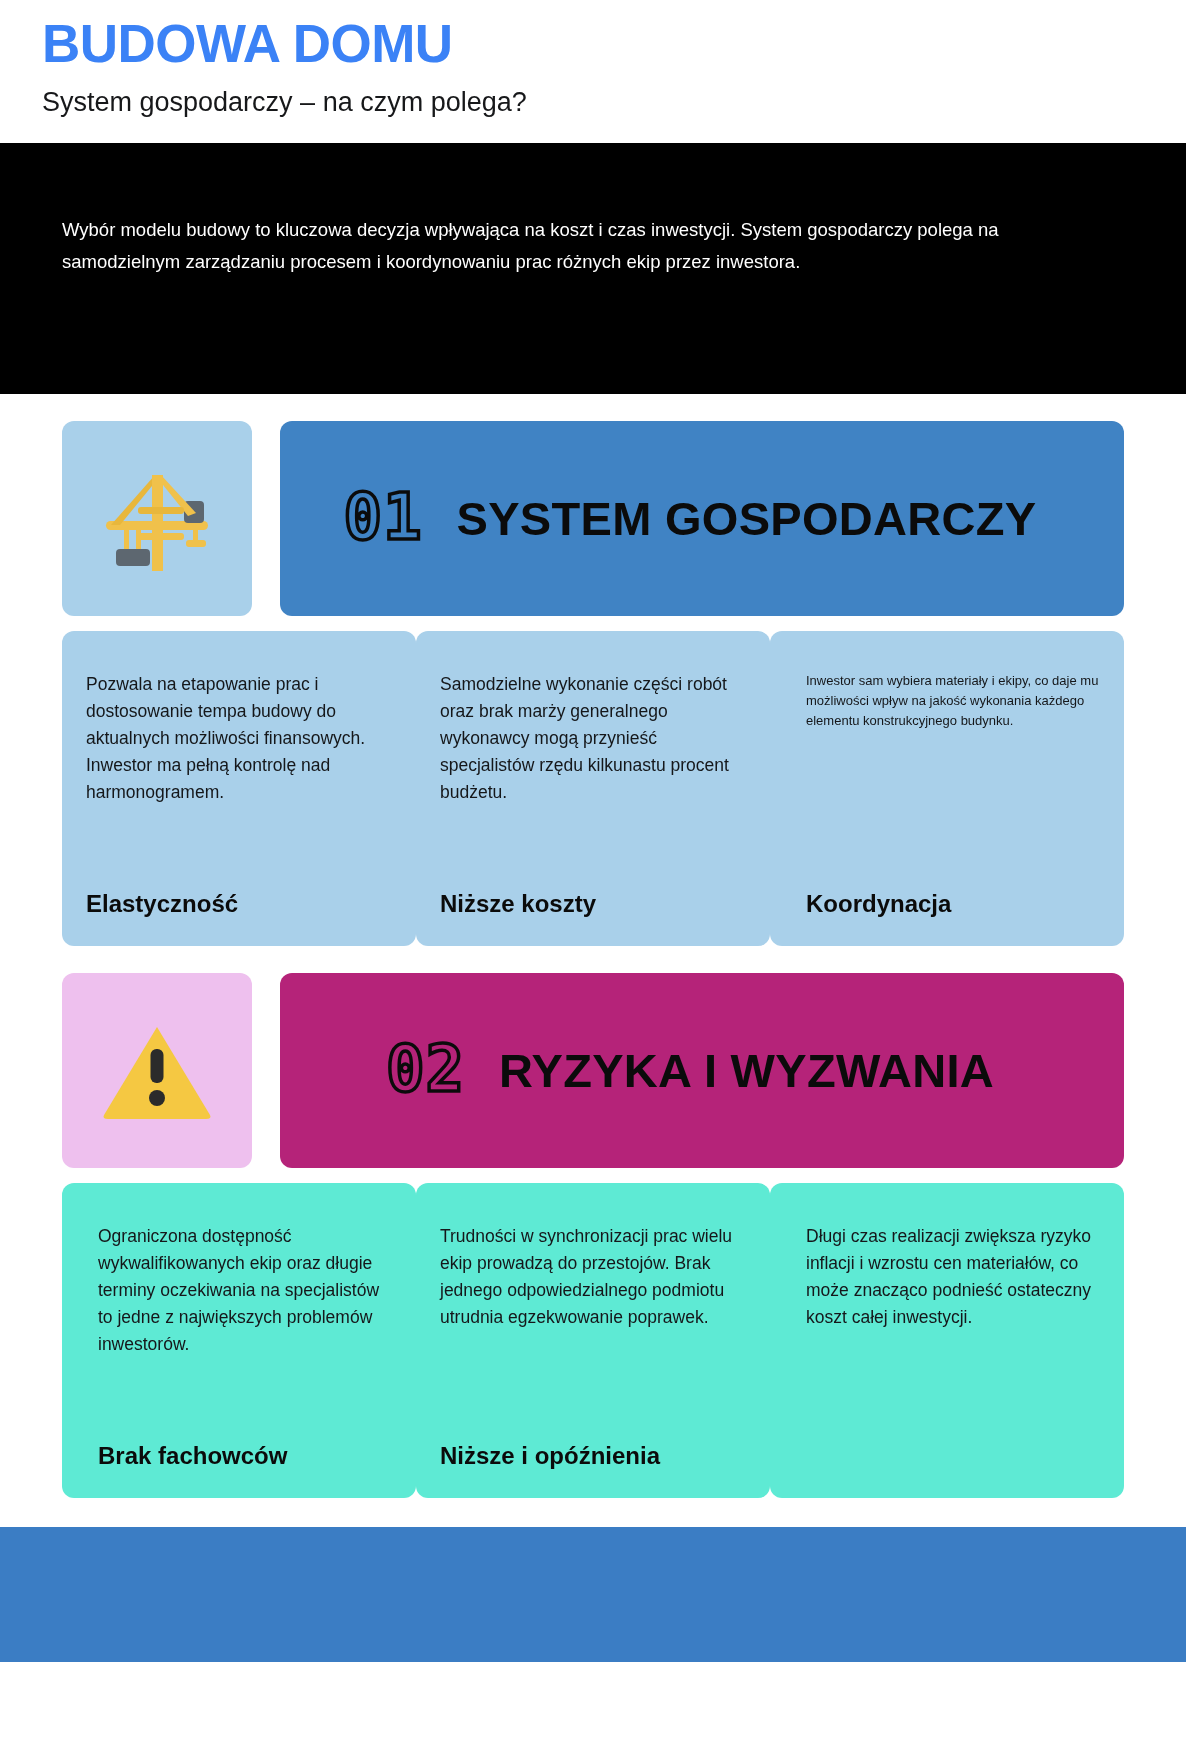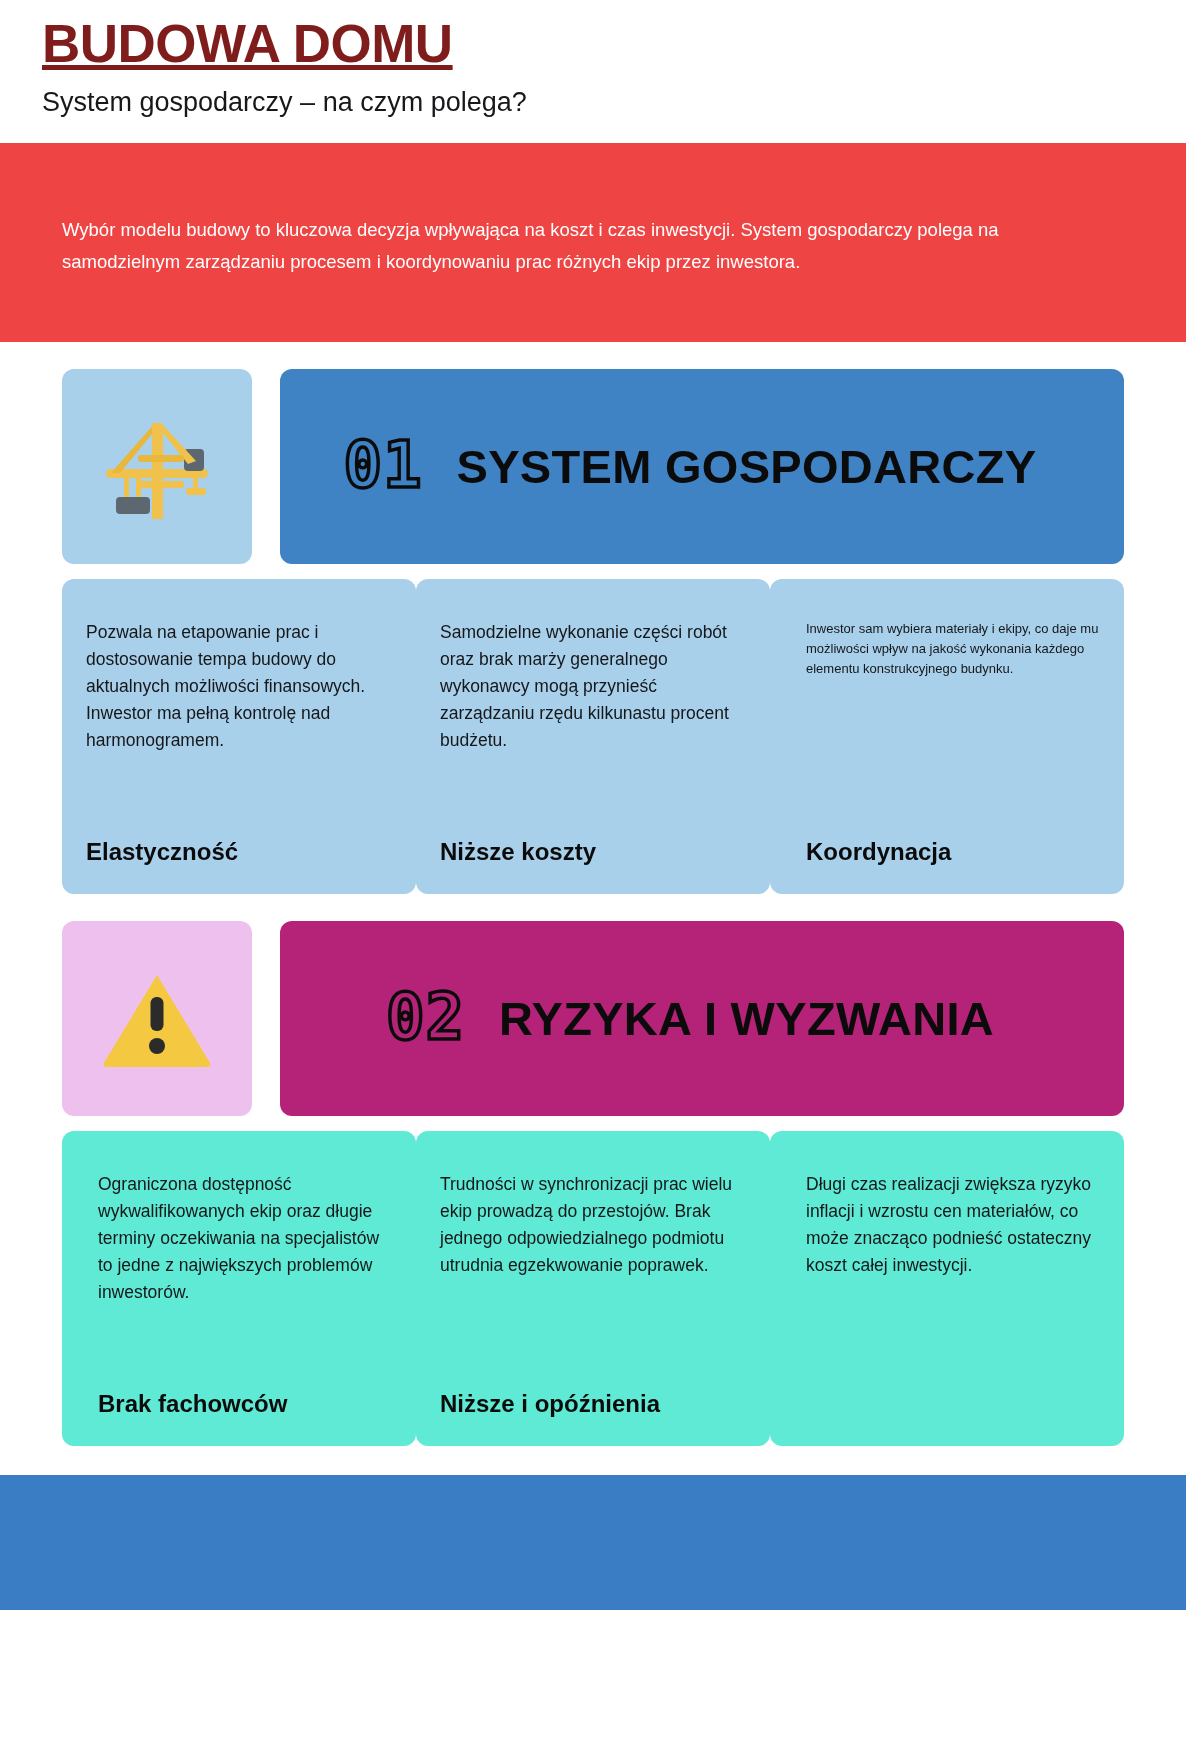--- a/index.html
+++ b/index.html
@@ -19,39 +19,38 @@
   }
 
   
   .header {
     padding: 14px 0 0 42px;
   }
   .main-title {
     font-size: 53px;
     font-weight: 700;
     letter-spacing: -0.5px;
-    color: #7f1d1d;
+    color: #3b82f6;
     line-height: 1.12;
     white-space: nowrap;
-    text-decoration: underline;
   }
   .sub-title {
     font-size: 27px;
     font-weight: 400;
     color: #17181a;
     margin-top: 12px;
     line-height: 1.3;
   }
 
   
   .intro-band {
     margin-top: 23px;
     width: 1186px;
-    height: 199px;
-    background: #ef4444;
+    height: 251px;
+    background: #000000;
     display: flex;
     align-items: flex-start;
   }
   .intro-text {
     color: #ffffff;
     font-size: 18.5px;
     line-height: 1.72;
     width: 1040px;
     margin: 71px 0 0 62px;
   }
@@ -213,21 +212,21 @@
           <span class="sec-name">SYSTEM GOSPODARCZY</span>
         </div>
       </div>
 
       <div class="cards">
         <div class="card blue">
           <div class="card-body">Pozwala na etapowanie prac i dostosowanie tempa budowy do aktualnych możliwości finansowych. Inwestor ma pełną kontrolę nad harmonogramem.</div>
           <div class="card-title">Elastyczność</div>
         </div>
         <div class="card blue">
-          <div class="card-body">Samodzielne wykonanie części robót oraz brak marży generalnego wykonawcy mogą przynieść zarządzaniu rzędu kilkunastu procent budżetu.</div>
+          <div class="card-body">Samodzielne wykonanie części robót oraz brak marży generalnego wykonawcy mogą przynieść specjalistów rzędu kilkunastu procent budżetu.</div>
           <div class="card-title">Niższe koszty</div>
         </div>
         <div class="card blue pad-more">
           <div class="card-body small">Inwestor sam wybiera materiały i ekipy, co daje mu możliwości wpływ na jakość wykonania każdego elementu konstrukcyjnego budynku.</div>
           <div class="card-title">Koordynacja</div>
         </div>
       </div>
     </div>
 
     <div class="section">

